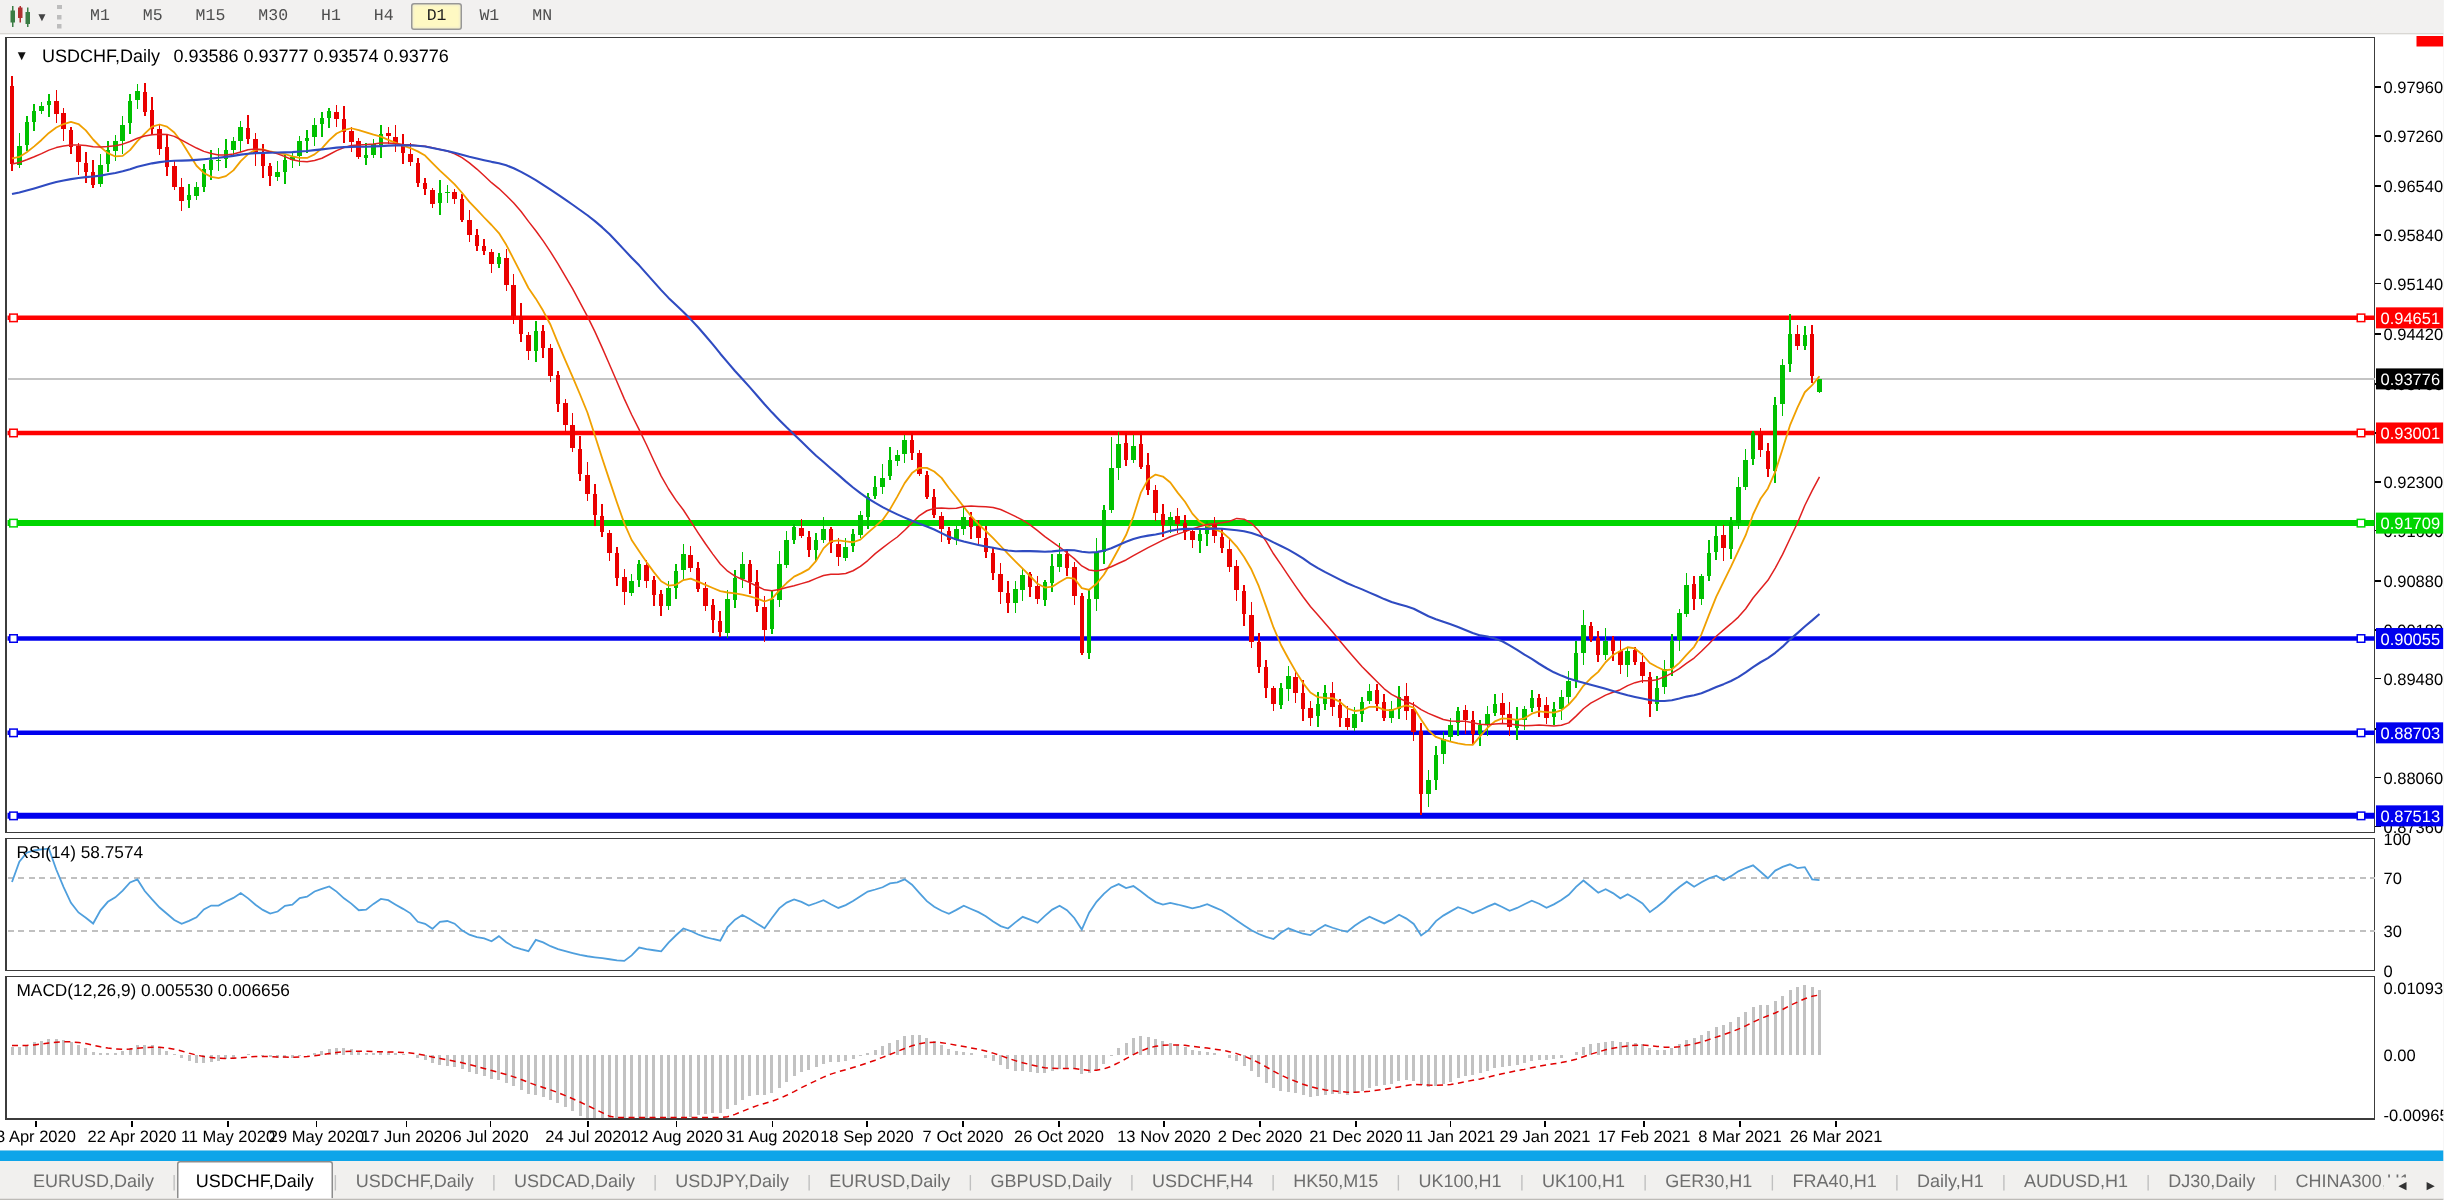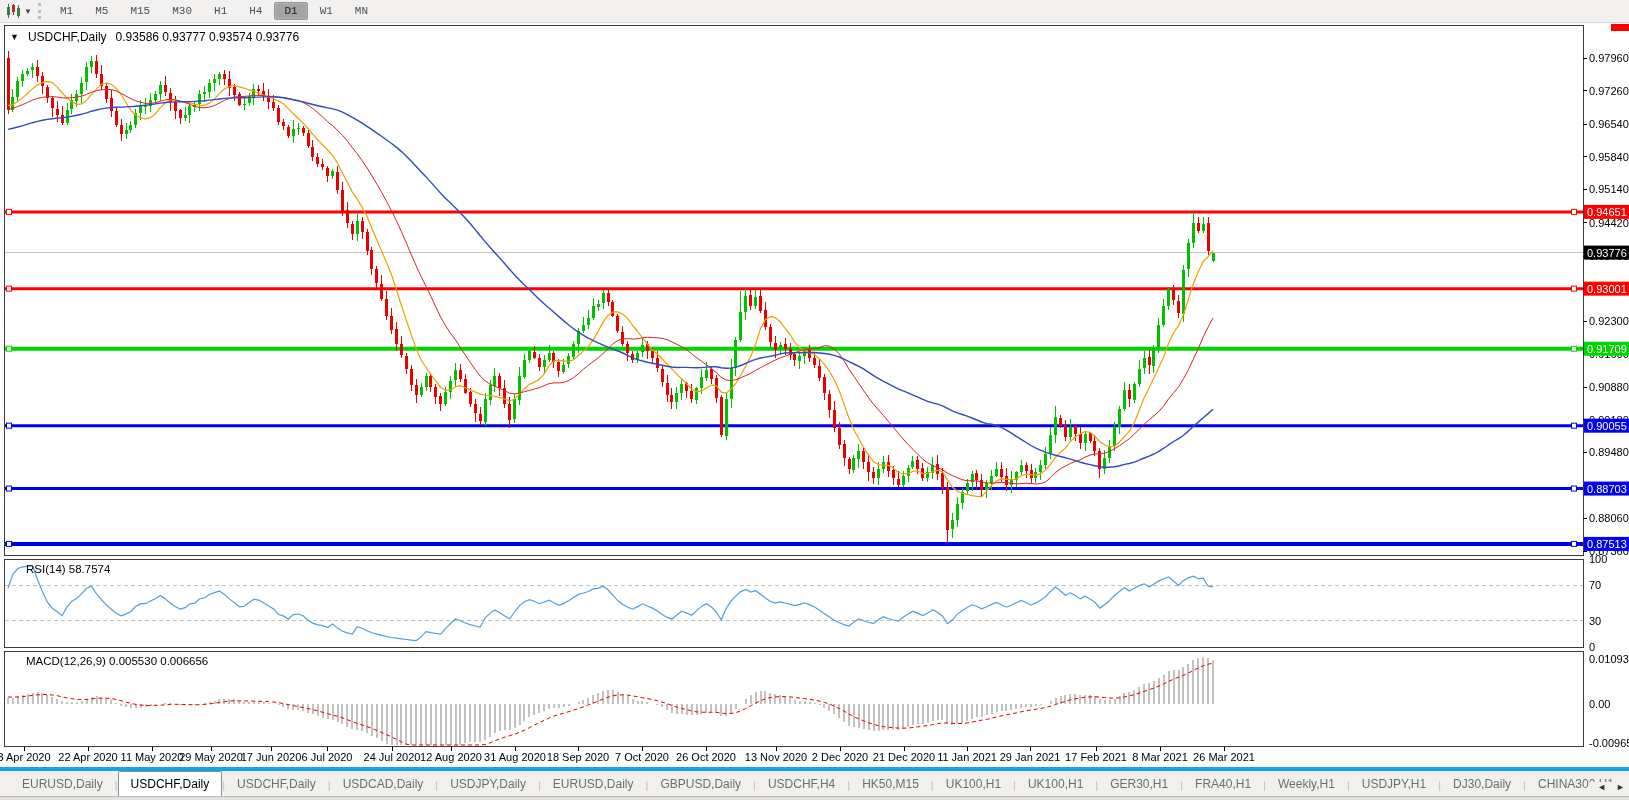--- a/index.html
+++ b/index.html
@@ -2,28 +2,28 @@
 <html><head>
 <meta charset="utf-8">
 <style>
   html,body{margin:0;padding:0;background:#f0f0f0;width:1629px;height:800px;overflow:hidden;
             font-family:"Liberation Sans","DejaVu Sans",sans-serif;-webkit-font-smoothing:antialiased;}
   .toolbar{height:22px;background:#f2f1f0;border-bottom:1px solid #d9d7d3;display:flex;align-items:center;}
   .tb-icon{width:30px;height:18px;display:flex;align-items:center;justify-content:center;gap:2px;margin-left:4px;cursor:pointer;}
   .tb-caret{font-size:8px;color:#444;}
   .grip{height:16px;border-left:3px dotted #bdbdbd;margin:0 8px 0 4px;}
   .tf-btn{font-size:11px;color:#4e4e4e;padding:2px 9px;margin:0 1px;border:1px solid transparent;border-radius:2px;cursor:pointer;}
-  .tf-btn.active{background:#a3a3a3;border:1px solid #979797;color:#1d1d1d;box-shadow:inset 0 0 2px #ddd;}
+  .tf-btn.active{background:#fef9c3;border:1px solid #979797;color:#1d1d1d;box-shadow:inset 0 0 2px #ddd;}
   .chart-area{position:relative;width:1629px;height:744px;background:#ffffff;}
   .chart-title{position:absolute;left:10px;top:7px;font-size:12px;color:#000;display:flex;gap:9px;align-items:center;}
   .chart-title .dd{font-size:9px;color:#111;cursor:pointer;}
-  .ind-label{position:absolute;left:26px;font-size:11.5px;color:#000;}
+  .ind-label{position:absolute;left:11px;font-size:11.5px;color:#000;}
   #rsi-label{top:540px;}
   #macd-label{top:632px;}
-  .tabbar{height:25px;background:#f1f0ee;border-top:4px solid #0ea5e9;display:flex;align-items:flex-end;position:relative;overflow:hidden;}
+  .tabbar{height:25px;background:#f1f0ee;border-top:7px solid #0ea5e9;display:flex;align-items:flex-end;position:relative;overflow:hidden;}
   .tab{font-size:12px;color:#6e6e6e;padding:4px 12px 5px 12px;white-space:nowrap;cursor:pointer;}
   .tab.active{background:#ffffff;color:#000;border:1px solid #8c8c8c;border-bottom:none;border-radius:2px 2px 0 0;margin-top:-1px;padding-top:5px;}
   .tabsep{color:#c0c0c0;font-size:11px;padding-bottom:5px;}
   .tab-scroll{position:absolute;right:4px;bottom:4px;display:flex;gap:10px;background:#f1f0ee;padding-left:8px;}
   .tab-scroll span{font-size:9px;color:#333;cursor:pointer;}
   .bottom-strip{height:9px;background:#e4e2df;border-top:1px solid #bdbbb7;}
   svg{display:block;}
 </style>
 </head>
 <body>
@@ -982,23 +982,23 @@
       <div class="tab">HK50,M15</div>
       <span class="tabsep">|</span>
       <div class="tab">UK100,H1</div>
       <span class="tabsep">|</span>
       <div class="tab">UK100,H1</div>
       <span class="tabsep">|</span>
       <div class="tab">GER30,H1</div>
       <span class="tabsep">|</span>
       <div class="tab">FRA40,H1</div>
       <span class="tabsep">|</span>
-      <div class="tab">Weekly,H1</div>
-      <span class="tabsep">|</span>
-      <div class="tab">USDJPY,H1</div>
+      <div class="tab">Daily,H1</div>
+      <span class="tabsep">|</span>
+      <div class="tab">AUDUSD,H1</div>
       <span class="tabsep">|</span>
       <div class="tab">DJ30,Daily</div>
       <span class="tabsep">|</span>
       <div class="tab">CHINA300,H1</div>
     </div>
   <div class="tab-scroll">
     <span>◄</span>
     <span>►</span>
   </div>
 </div>

